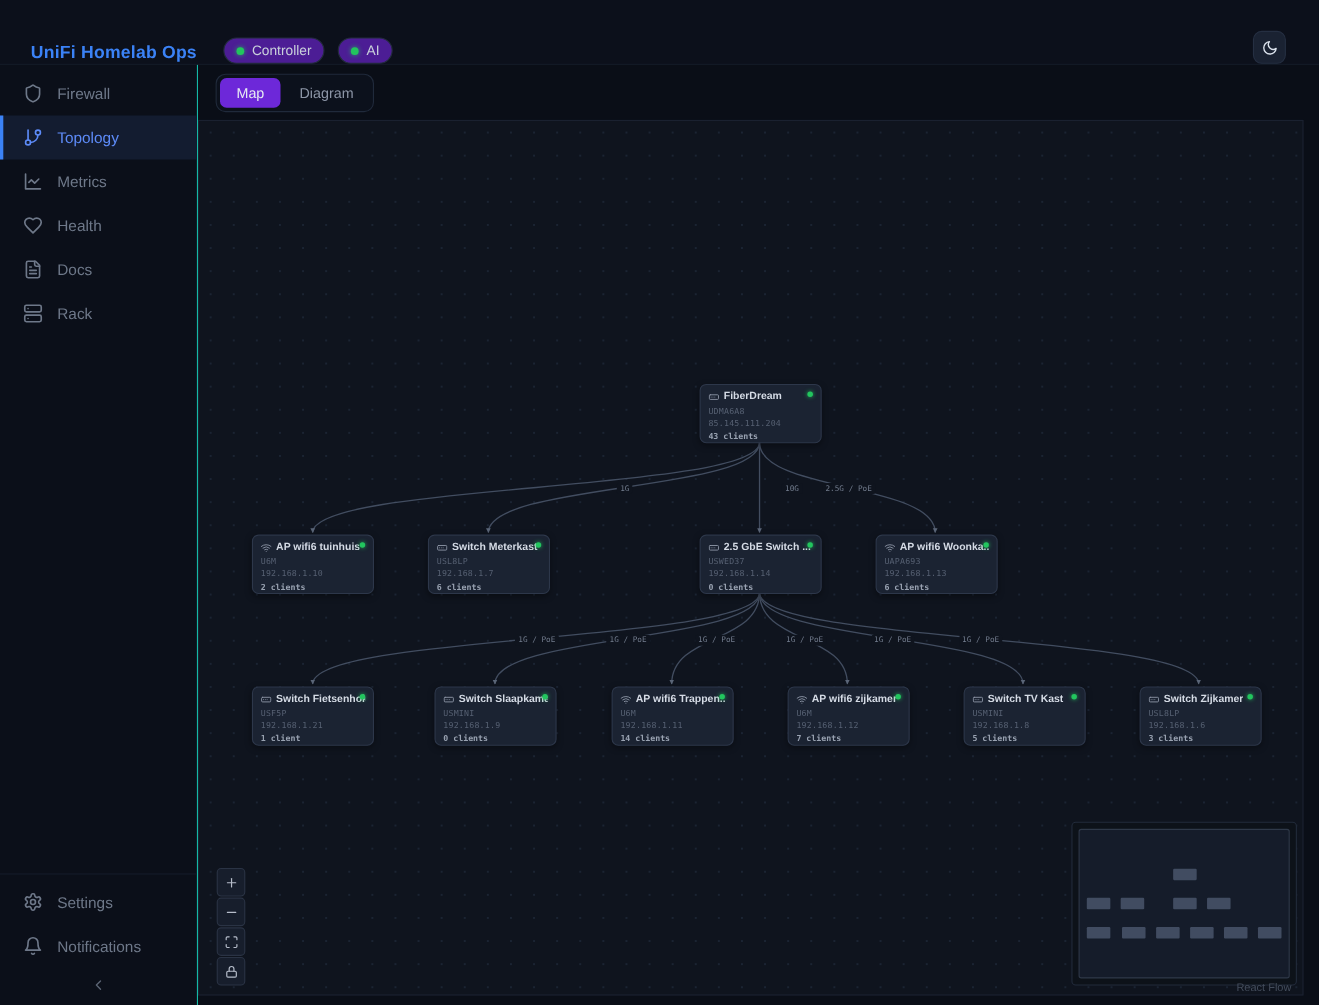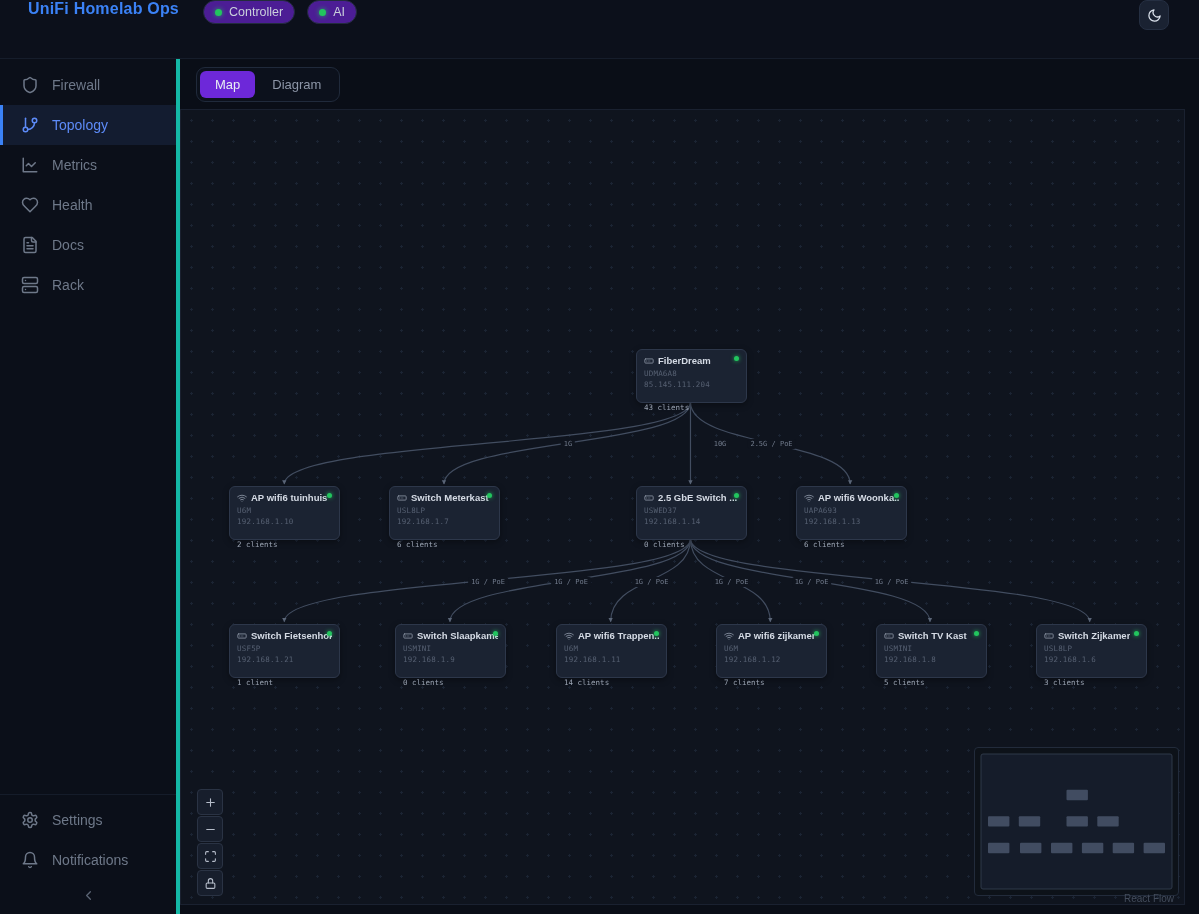--- a/index.html
+++ b/index.html
@@ -1,25 +1,25 @@
 <!DOCTYPE html>
 <html><head>
 <meta charset="utf-8">
 <style>
   * { margin:0; padding:0; box-sizing:border-box; }
   html,body { width:1199px; height:914px; overflow:hidden; background:#0a0e17; font-family:"Liberation Sans",sans-serif; }
   .app { display:grid; grid-template-columns:180px 1fr; grid-template-rows:59px 1fr; width:100%; height:100%; }
 
-  header { grid-column:1/3; background:#0c101b; border-bottom:1px solid #161d2b; display:flex; align-items:flex-start; padding:0 30px 0 28px; }
+  header { grid-column:1/3; background:#0c101b; border-bottom:1px solid #161d2b; display:flex; align-items:flex-end; padding:16px 30px 0 28px; }
   .brand { color:#3b82f6; font-size:16px; font-weight:700; letter-spacing:.2px; margin-right:24px; }
   .badge { display:inline-flex; align-items:center; gap:7px; background:#4c1d95; border:1px solid #232c3d; border-radius:999px; padding:4px 11px; color:#c9d0db; font-size:12.5px; margin-right:12px; }
   .dot { width:7px; height:7px; border-radius:50%; background:#22c55e; box-shadow:0 0 5px rgba(34,197,94,.8); flex:0 0 auto; }
   .theme-toggle { margin-left:auto; width:30px; height:30px; border-radius:8px; background:#1a2232; border:1px solid #252f42; color:#dbe2ec; display:flex; align-items:center; justify-content:center; cursor:pointer; }
 
-  aside { background:#0b0f19; border-right:4px solid #14b8a6; display:flex; flex-direction:column; padding-top:6px; }
+  aside { background:#0b0f19; border-right:1px solid #14b8a6; display:flex; flex-direction:column; padding-top:6px; }
   .side-item { height:40px; display:flex; align-items:center; gap:13px; padding-left:21px; color:#6e7889; font-size:14px; cursor:pointer; position:relative; }
   .side-item.active { background:#131c30; color:#5d8bf8; }
   .side-item.active::before { content:""; position:absolute; left:0; top:0; bottom:0; width:3px; background:#3b82f6; }
   .side-footer { margin-top:auto; border-top:1px solid #151c2a; padding:5px 0 4px; }
   .collapse-btn { height:30px; display:flex; align-items:center; justify-content:center; color:#5c6575; cursor:pointer; }
 
   main { display:flex; flex-direction:column; min-width:0; background:#0a0e17; }
   .tabbar { height:50px; display:flex; align-items:center; padding-left:16px; flex:0 0 auto; }
   .tabs { display:inline-flex; background:#0c111c; border:1px solid #202a3b; border-radius:9px; padding:3px; gap:2px; }
   .tab { border:none; background:transparent; color:#8d96a7; font-size:13px; font-family:inherit; padding:6px 15px; border-radius:6px; cursor:pointer; }
@@ -28,21 +28,21 @@
   .canvas { position:relative; flex:1; margin:0 14px 9px 0; background:#0f141e; border:1px solid #1a2130; overflow:hidden;
             background-image:radial-gradient(#1b2433 1px, transparent 1.2px); background-size:21px 21px; }
   #edges { position:absolute; inset:0; width:100%; height:100%; }
   .edge-label { position:absolute; transform:translate(-50%,-50%); font-family:"DejaVu Sans Mono",monospace; font-size:7px; color:#727c8d; background:#0f141e; padding:1px 3px; border-radius:2px; white-space:nowrap; }
 
   .node { position:absolute; width:111px; height:54px; background:#1b2332; border:1px solid #2d374a; border-radius:6px; padding:5px 7px; cursor:pointer; box-shadow:0 2px 6px rgba(0,0,0,.35); }
   .node-head { display:flex; align-items:center; gap:4px; color:#8d96a6; }
   .node-name { font-size:9.5px; font-weight:700; color:#d5dbe5; white-space:nowrap; overflow:hidden; }
   .status-dot { position:absolute; top:6px; right:7px; width:5px; height:5px; border-radius:50%; background:#22c55e; box-shadow:0 0 4px rgba(34,197,94,.9); }
   .node-model,.node-ip { font-family:"DejaVu Sans Mono",monospace; font-size:7.5px; color:#566072; margin-top:2.5px; letter-spacing:.2px; white-space:nowrap; }
-  .node-clients { font-family:"DejaVu Sans Mono",monospace; font-size:7.5px; color:#9aa3b2; margin-top:14px; }
+  .node-clients { font-family:"DejaVu Sans Mono",monospace; font-size:7.5px; color:#9aa3b2; margin-top:3px;font-weight:bold; }
 
   .controls { position:absolute; left:16px; bottom:8px; display:flex; flex-direction:column; gap:1px; }
   .ctrl-btn { width:26px; height:26px; background:#171e2c; border:1px solid #2a3344; color:#b6bdca; display:flex; align-items:center; justify-content:center; cursor:pointer; border-radius:4px; }
 
   .minimap { position:absolute; right:5px; bottom:8px; width:205px; height:149px; background:#0d1219; border:1px solid #222b3b; border-radius:4px; }
   .attribution { position:absolute; right:10px; bottom:0; font-size:10px; color:#444d5c; text-decoration:none; }
   .icon { display:inline-flex; flex:0 0 auto; }
 </style>
 </head>
 <body>

